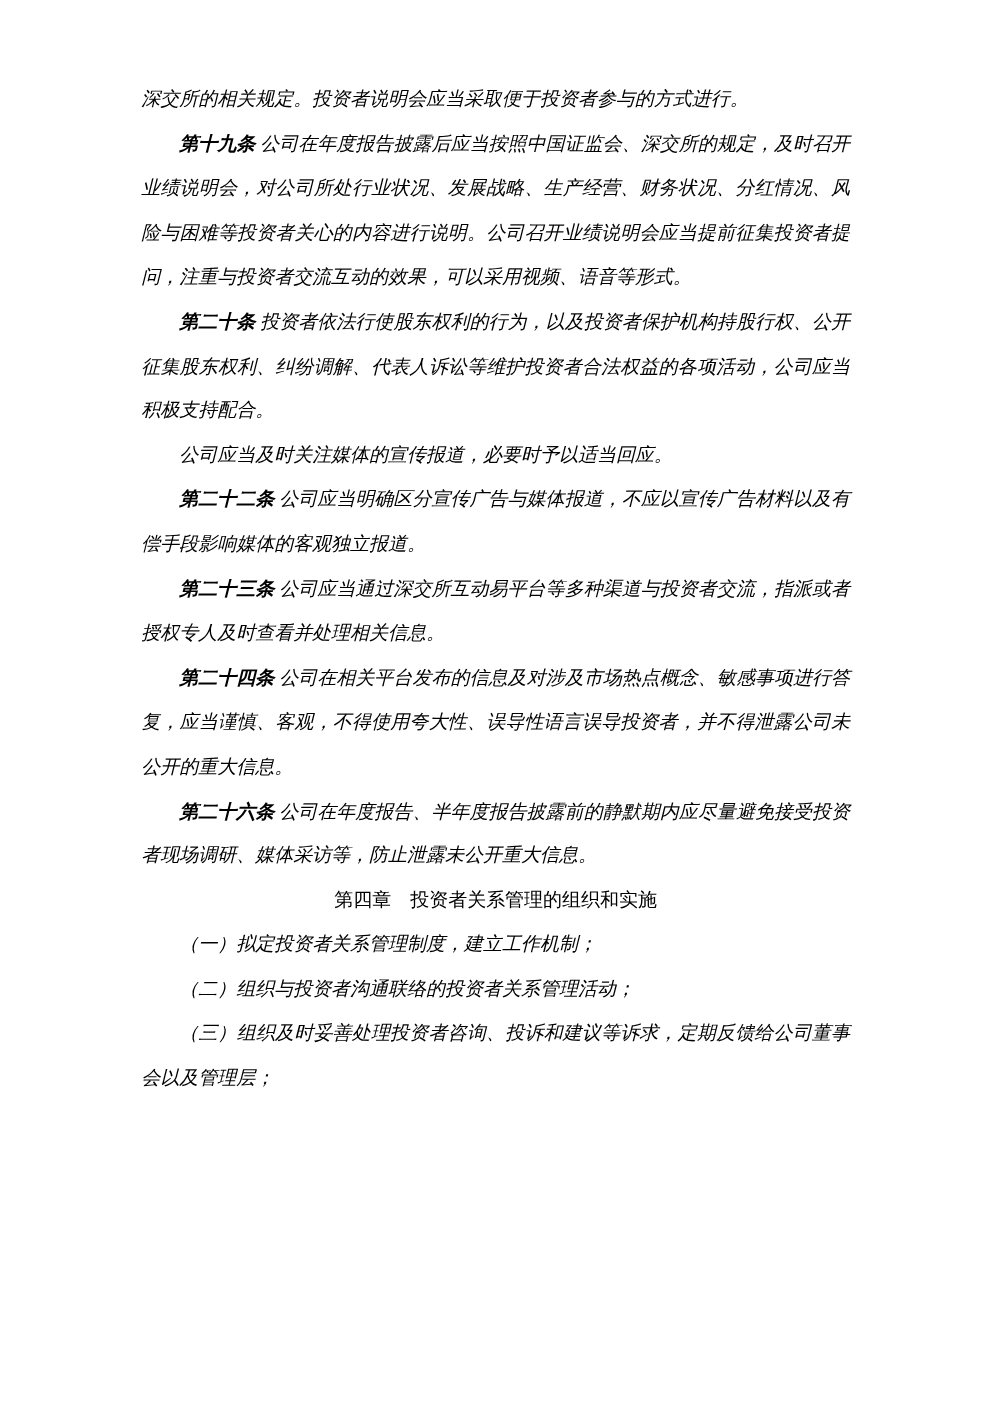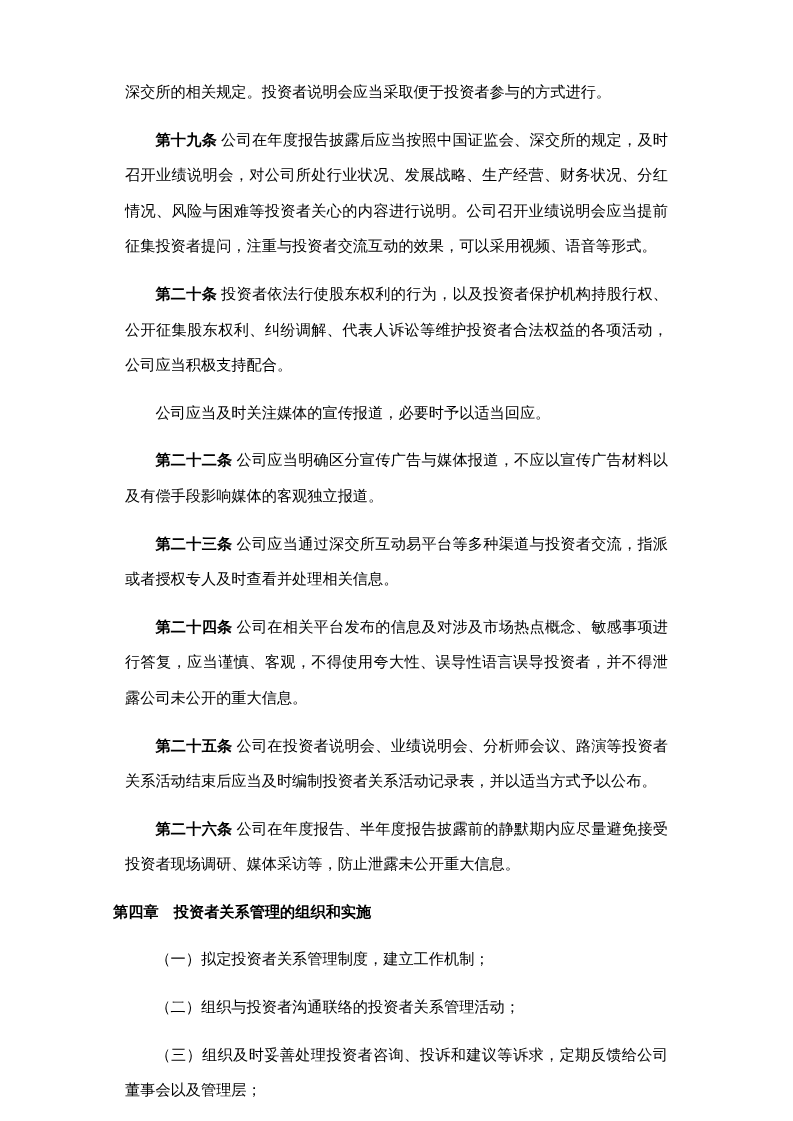--- a/index.html
+++ b/index.html
@@ -22,55 +22,55 @@
     padding: 62px 113px 0 113px;
     background: #ffffff;
   }
   .doc-body {
     font-size: 15.2px;
     line-height: 35.6px;
     text-align: justify;
     text-justify: inter-ideograph;
   }
   .para {
-    margin: 12px;
+    margin: 0;
     text-indent: 2em;
     text-align: justify;
     text-justify: inter-ideograph;
+    font-style: italic;
   }
   .para.noindent {
     text-indent: 0;
   }
   .art-label {
     font-weight: bold;
   }
   .heading {
     margin: 0;
-    text-align: left;
-    font-weight: bold;
+    text-align: center;
+    font-weight: normal;
     font-size: 15.2px;
     line-height: 35.6px;
   }
   .heading .gap {
     display: inline-block;
     width: 1em;
   }
 </style>
 </head>
 <body>
 
 <div class="page">
   <div class="doc-body" id="doc-body">
       <p class="para noindent"><span>深交所的相关规定。投资者说明会应当采取便于投资者参与的方式进行。</span></p>
       <p class="para"><span class="art-label">第十九条</span>&nbsp;<span>公司在年度报告披露后应当按照中国证监会、深交所的规定，及时召开业绩说明会，对公司所处行业状况、发展战略、生产经营、财务状况、分红情况、风险与困难等投资者关心的内容进行说明。公司召开业绩说明会应当提前征集投资者提问，注重与投资者交流互动的效果，可以采用视频、语音等形式。</span></p>
       <p class="para"><span class="art-label">第二十条</span>&nbsp;<span>投资者依法行使股东权利的行为，以及投资者保护机构持股行权、公开征集股东权利、纠纷调解、代表人诉讼等维护投资者合法权益的各项活动，公司应当积极支持配合。</span></p>
       <p class="para"><span>公司应当及时关注媒体的宣传报道，必要时予以适当回应。</span></p>
       <p class="para"><span class="art-label">第二十二条</span>&nbsp;<span>公司应当明确区分宣传广告与媒体报道，不应以宣传广告材料以及有偿手段影响媒体的客观独立报道。</span></p>
       <p class="para"><span class="art-label">第二十三条</span>&nbsp;<span>公司应当通过深交所互动易平台等多种渠道与投资者交流，指派或者授权专人及时查看并处理相关信息。</span></p>
       <p class="para"><span class="art-label">第二十四条</span>&nbsp;<span>公司在相关平台发布的信息及对涉及市场热点概念、敏感事项进行答复，应当谨慎、客观，不得使用夸大性、误导性语言误导投资者，并不得泄露公司未公开的重大信息。</span></p>
-      <p class="para"><span class="art-label">第二十五条</span>&nbsp;<span>公司在投资者说明会、业绩说明会、分析师会议、路演等投资者关系活动结束后应当及时编制投资者关系活动记录表，并以适当方式予以公布。</span></p>
       <p class="para"><span class="art-label">第二十六条</span>&nbsp;<span>公司在年度报告、半年度报告披露前的静默期内应尽量避免接受投资者现场调研、媒体采访等，防止泄露未公开重大信息。</span></p>
       <div class="heading"><span>第四章</span><span class="gap"></span><span>投资者关系管理的组织和实施</span></div>
       <p class="para"><span>（一）拟定投资者关系管理制度，建立工作机制；</span></p>
       <p class="para"><span>（二）组织与投资者沟通联络的投资者关系管理活动；</span></p>
       <p class="para"><span>（三）组织及时妥善处理投资者咨询、投诉和建议等诉求，定期反馈给公司董事会以及管理层；</span></p>
     </div>
 </div>
 
 </body></html>

